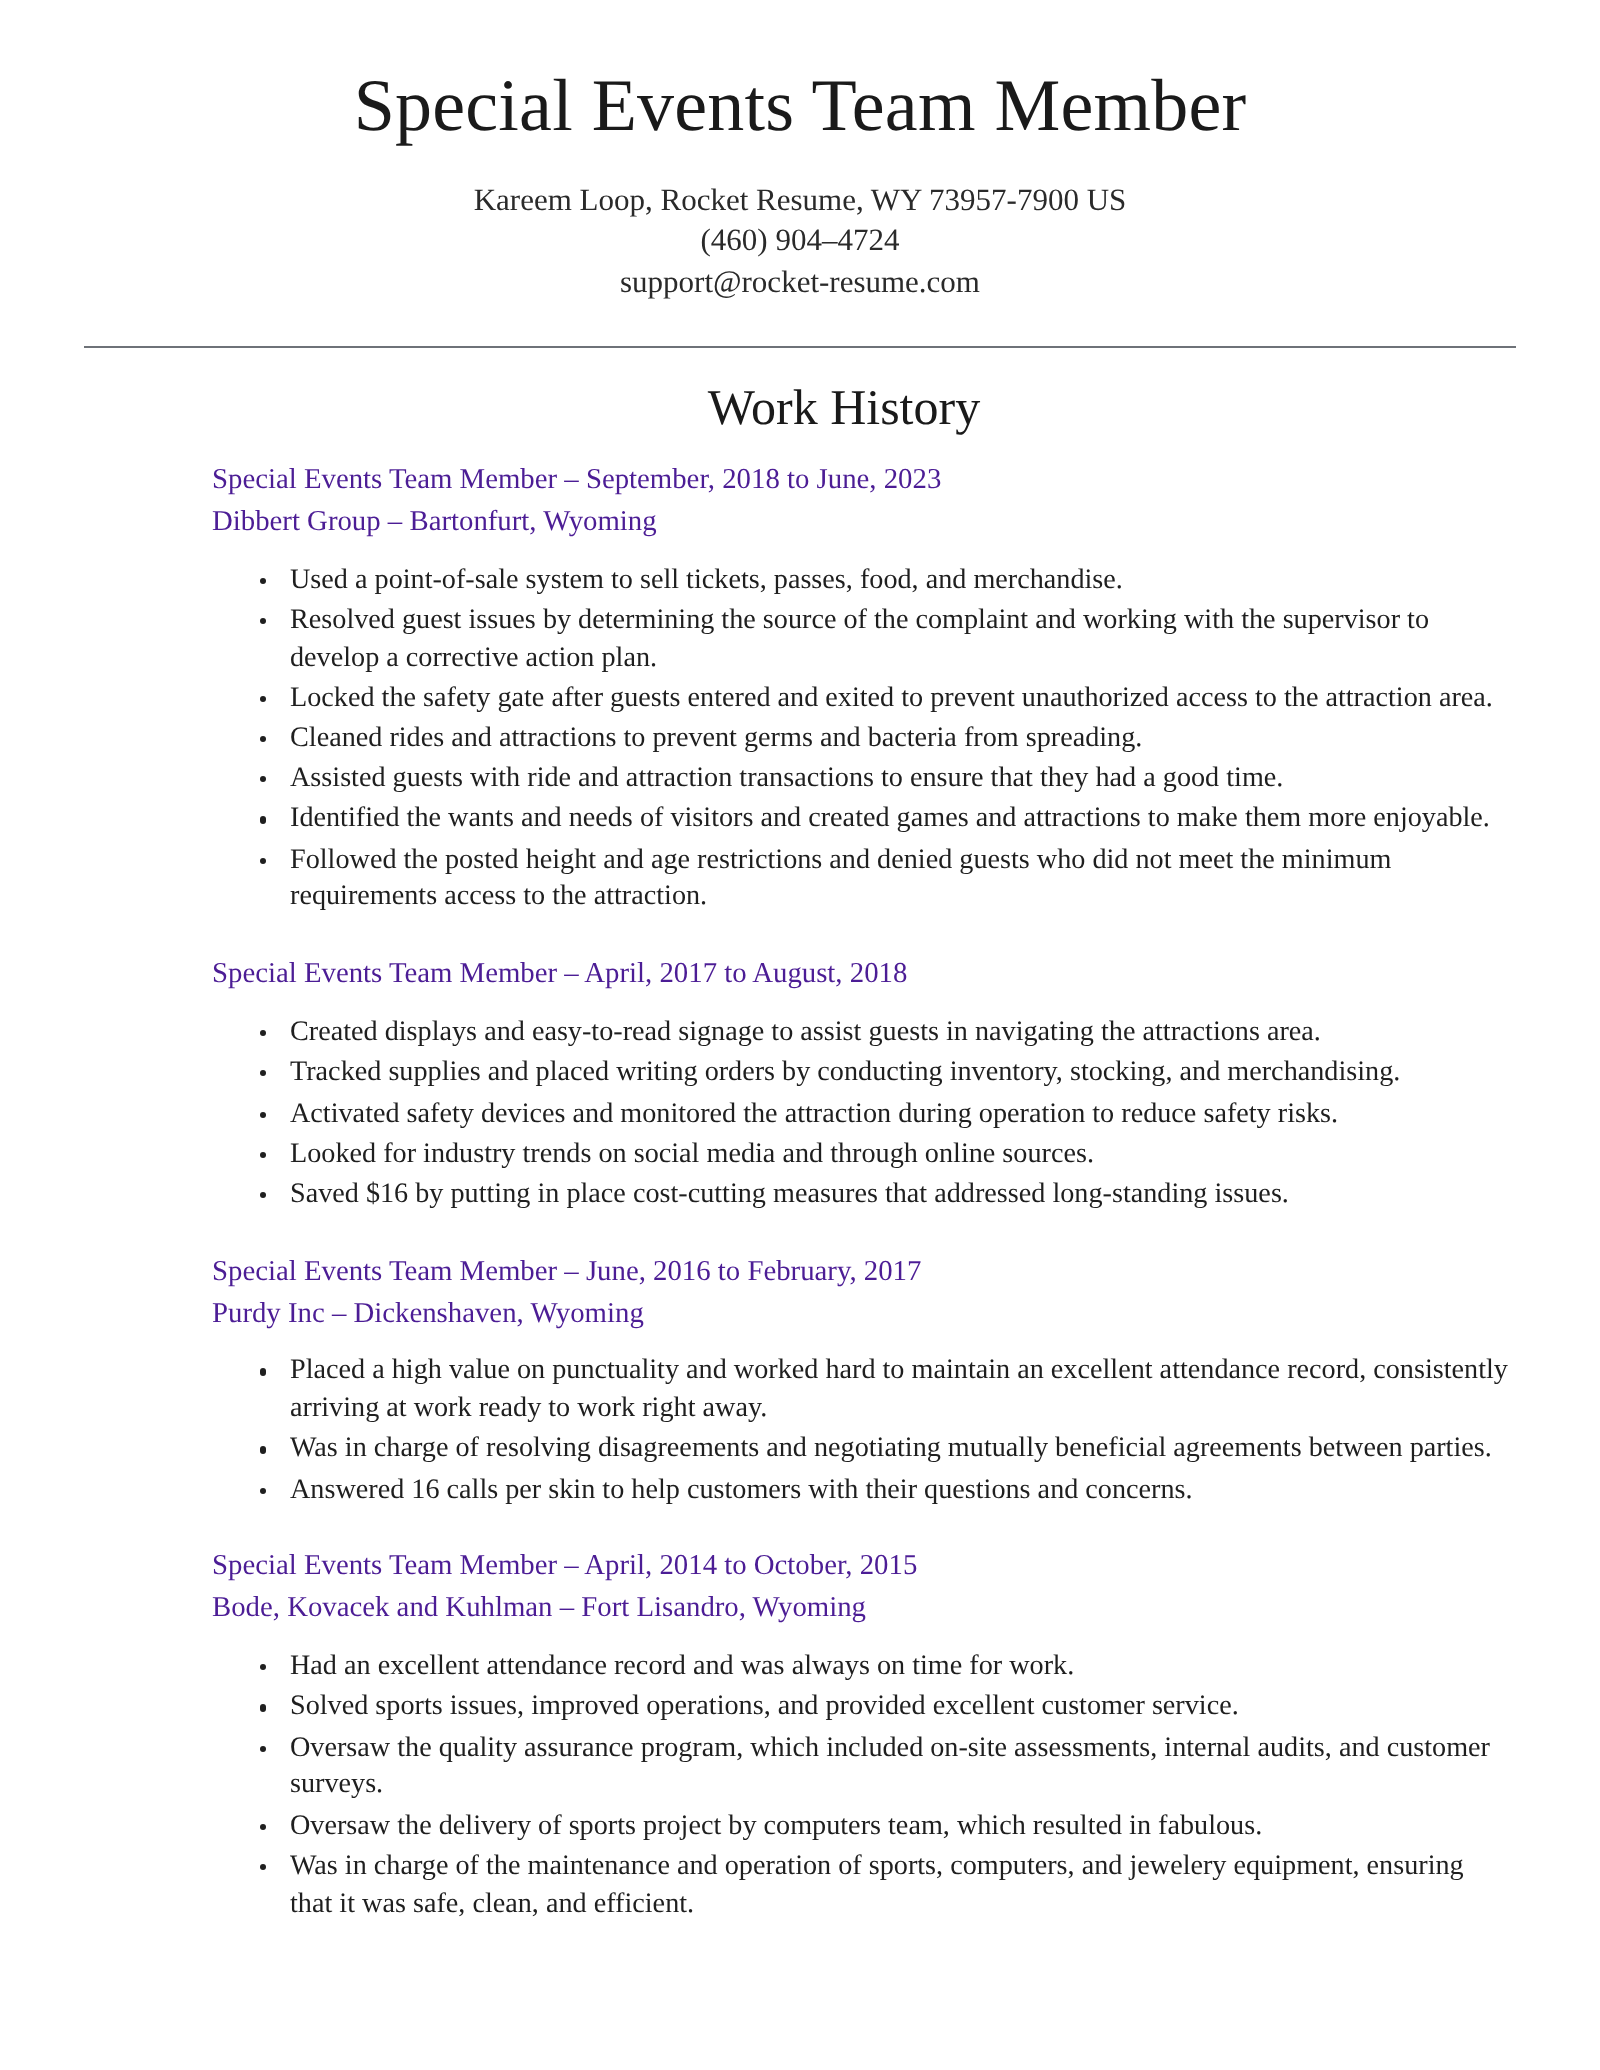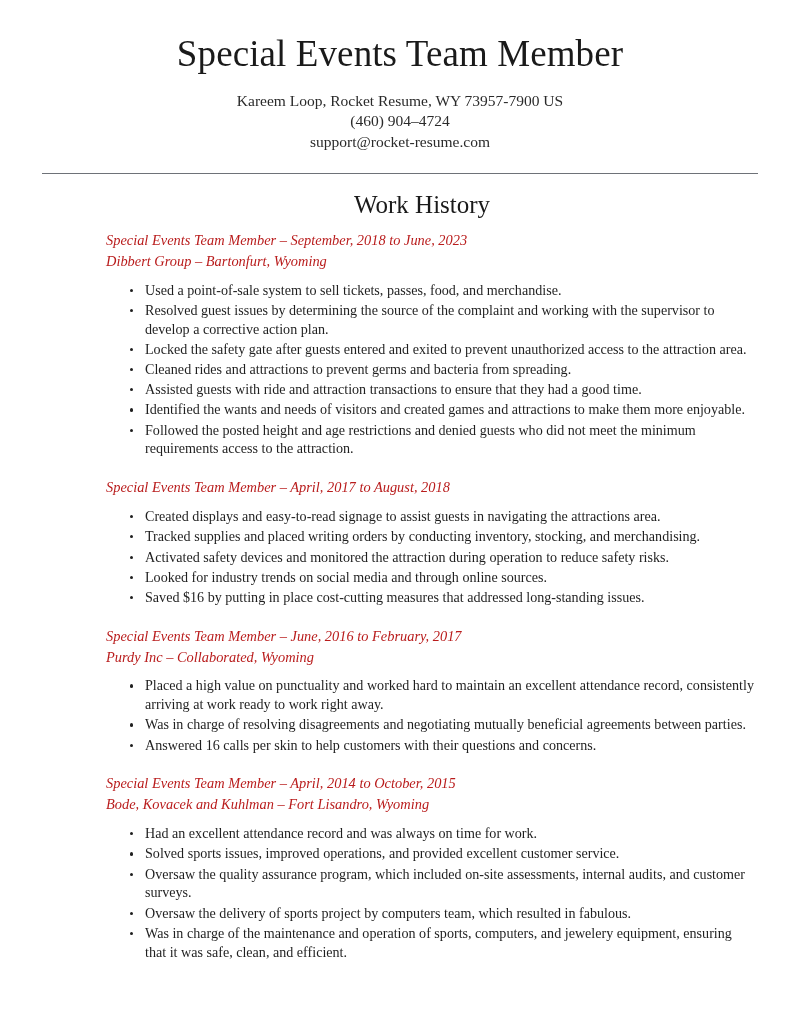--- a/index.html
+++ b/index.html
@@ -72,23 +72,22 @@
     padding-left: 106px;
     padding-right: 44px;
     margin-bottom: 2px;
   }
   .job + .job {
     margin-top: 19px;
   }
   .job-line {
     font-size: 14.4px;
     line-height: 1.45;
-    color: #b91c1c;
+    color: #4c1d95;
     white-space: nowrap;
-    font-style: italic;
   }
   .job-bullets {
     margin: 9px 0 0 0;
     padding: 0 0 0 22px;
     list-style: none;
   }
   .job-bullets li {
     font-size: 14.1px;
     line-height: 1.33;
     color: #1f1f1f;
@@ -142,21 +141,21 @@
           <ul class="job-bullets">
             <li>Created displays and easy-to-read signage to assist guests in navigating the attractions area.</li>
             <li>Tracked supplies and placed writing orders by conducting inventory, stocking, and merchandising.</li>
             <li>Activated safety devices and monitored the attraction during operation to reduce safety risks.</li>
             <li>Looked for industry trends on social media and through online sources.</li>
             <li>Saved $16 by putting in place cost-cutting measures that addressed long-standing issues.</li>
           </ul>
         </div>
         <div class="job">
           <div class="job-line">Special Events Team Member – June, 2016 to February, 2017</div>
-          <div class="job-line">Purdy Inc – Collaborated, Wyoming</div>
+          <div class="job-line">Purdy Inc – Dickenshaven, Wyoming</div>
           <ul class="job-bullets">
             <li>Placed a high value on punctuality and worked hard to maintain an excellent attendance record, consistently arriving at work ready to work right away.</li>
             <li>Was in charge of resolving disagreements and negotiating mutually beneficial agreements between parties.</li>
             <li>Answered 16 calls per skin to help customers with their questions and concerns.</li>
           </ul>
         </div>
         <div class="job">
           <div class="job-line">Special Events Team Member – April, 2014 to October, 2015</div>
           <div class="job-line">Bode, Kovacek and Kuhlman – Fort Lisandro, Wyoming</div>
           <ul class="job-bullets">

